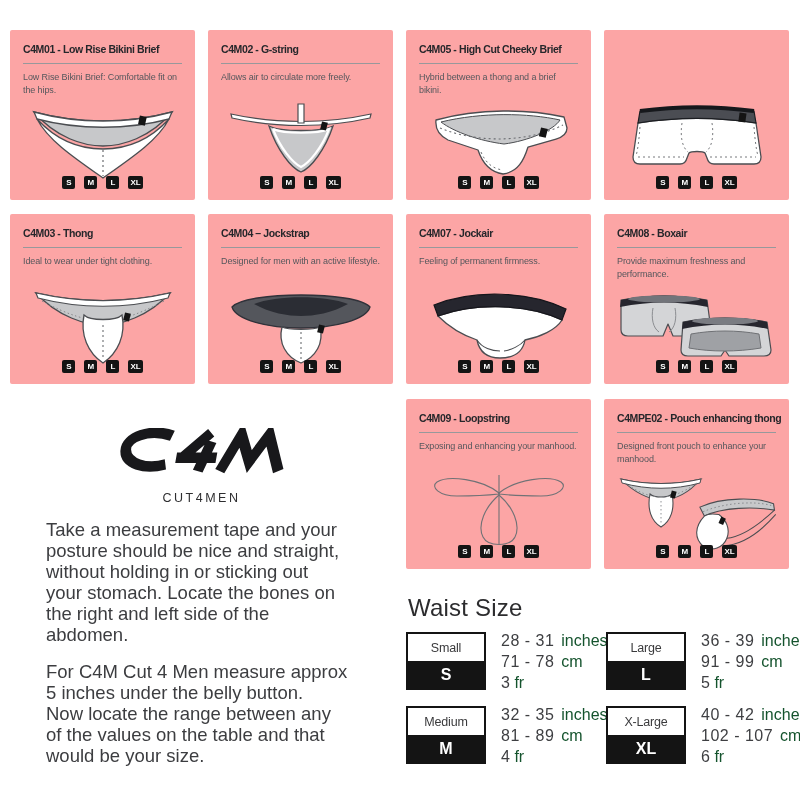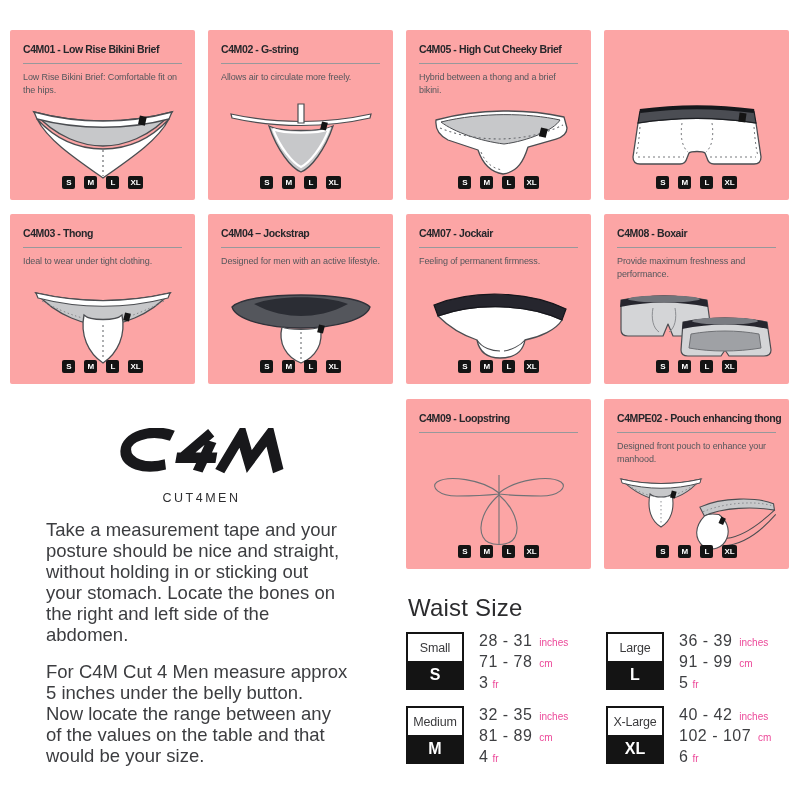--- a/index.html
+++ b/index.html
@@ -19,30 +19,30 @@
   .brand{position:absolute;left:10px;top:428px;width:383px;text-align:center;}
   .brand-tagline{font-size:12.5px;letter-spacing:2.5px;color:#2e2e30;margin-top:17px;}
   
   .instructions{position:absolute;left:46px;top:519px;width:336px;color:#3c3d40;
                 font-size:18.5px;line-height:21px;}
   .instructions .para + .para{margin-top:16px;}
   
   .waist-title{position:absolute;left:408px;top:594px;margin:0;font-size:24px;font-weight:500;
                color:#2c2c2e;letter-spacing:0.2px;}
   .wcell{position:absolute;display:flex;}
-  .sizebox{width:58px;height:58px;box-sizing:border-box;border:2px solid #141414;background:#fff;
+  .sizebox{width:80px;height:58px;box-sizing:border-box;border:2px solid #141414;background:#fff;
            display:flex;flex-direction:column;}
   .sizebox .sname{flex:1;display:flex;align-items:center;justify-content:center;
                   font-size:12.5px;color:#3a3a3c;letter-spacing:-0.2px;}
   .sizebox .sabbr{height:27px;background:#141414;color:#fff;font-size:16px;font-weight:bold;
                   display:flex;align-items:center;justify-content:center;}
   .vals{margin-left:15px;padding-top:0;}
   .vline{display:flex;align-items:baseline;height:21px;}
   .num{font-size:16px;color:#3e3f42;letter-spacing:0.5px;white-space:pre;}
-  .unit{font-size:10px;color:#ec4899;margin-left:7px;}
+  .unit{font-size:16px;color:#14532d;margin-left:7px;}
   svg{display:block;}
 </style>
 </head>
 <body>
 
 <div class="page">
 
   <section class="card" style="left:10px;top:30px;">
     <div class="card-pad">
       <h3>C4M01 - Low Rise Bikini Brief</h3>
@@ -225,20 +225,21 @@
       <span class="badge">M</span>
       <span class="badge">L</span>
       <span class="badge">XL</span>
     </div>
   </section>
 
   <section class="card" style="left:406px;top:399px;">
     <div class="card-pad">
       <h3>C4M09 - Loopstring</h3>
       <div class="rule"></div>
+      <p class="desc">Exposing and enhancing your manhood.</p>
     </div>
     <div class="illus">
       <svg width="150" height="80" viewBox="0 0 150 80">
         <g fill="none" stroke="#707276" stroke-width="1.1">
           <path d="M75 22 C58 8 24 4 13 11 C6 16 15 25 33 25 C52 25 66 24 75 23 Z"></path>
           <path d="M75 22 C92 8 126 4 137 11 C144 16 135 25 117 25 C98 25 84 24 75 23 Z"></path>
           <path d="M75 24 C61 36 53 54 59 66 C64 76 86 76 91 66 C97 54 89 36 75 24 Z"></path>
           <path d="M75 4 L75 73"></path>
         </g>
       </svg>

